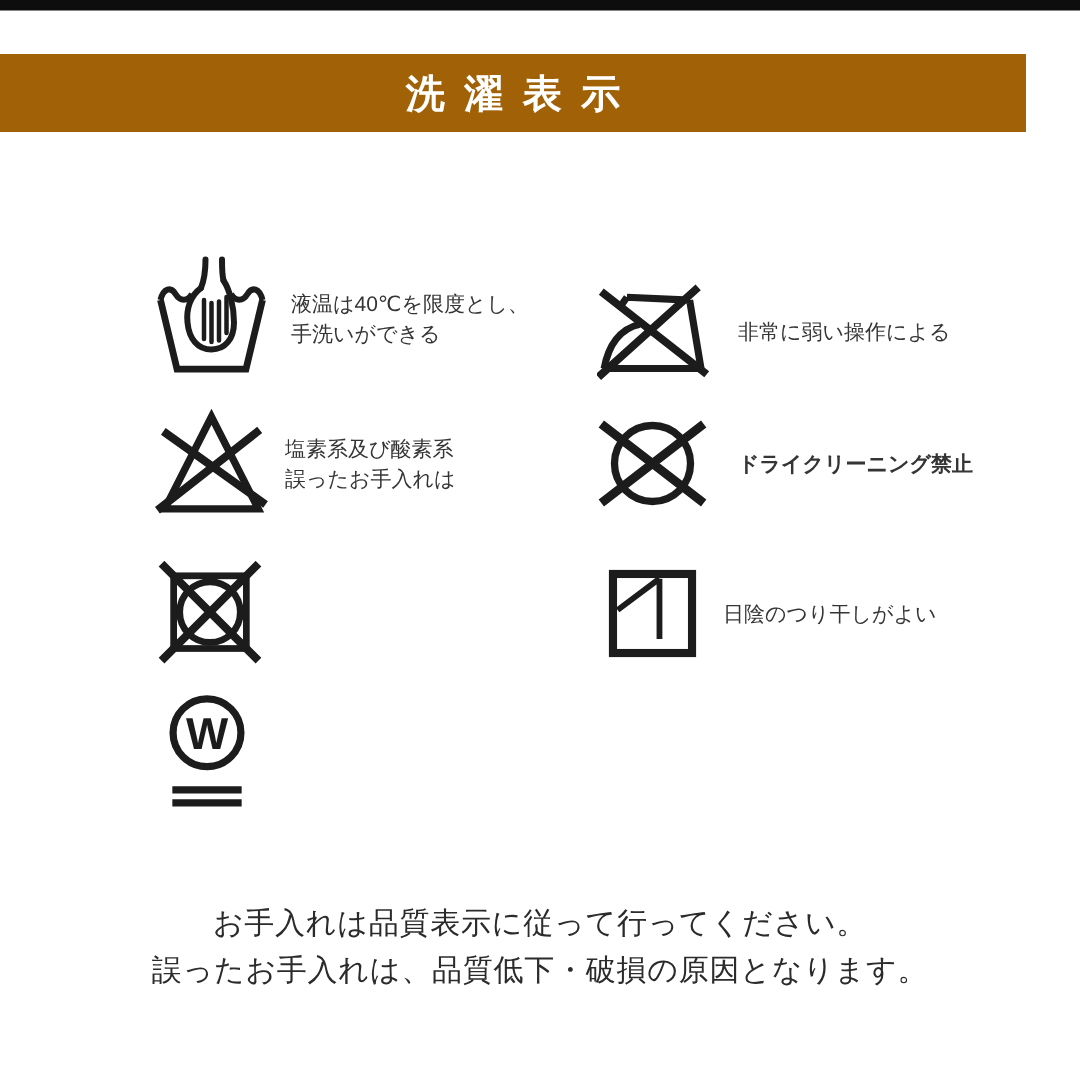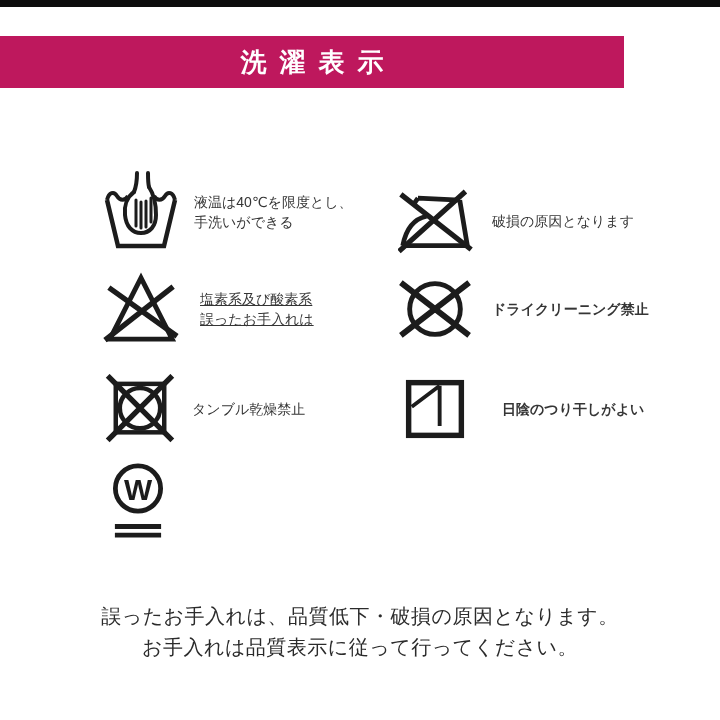--- a/index.html
+++ b/index.html
@@ -2,33 +2,33 @@
 <html lang="ja"><head>
 <meta charset="utf-8">
 <style>
   html,body{margin:0;padding:0;background:#ffffff;}
   #canvas{
     position:relative;width:720px;height:720px;background:#ffffff;overflow:hidden;
     font-family:"Liberation Sans","DejaVu Sans",sans-serif;
   }
   .top-strip{position:absolute;left:0;top:0;width:720px;height:7px;background:#0d0d0d;}
   .banner{
-    position:absolute;left:0;top:36px;width:624px;height:52px;background:#be185d;
+    position:absolute;left:0;top:36px;width:684px;height:52px;background:#a16207;
     display:flex;align-items:center;justify-content:center;
   }
   .banner-title{
     color:#ffffff;font-size:26px;font-weight:bold;
     letter-spacing:13px;text-indent:13px;white-space:nowrap;
   }
   .care-item{position:absolute;display:flex;align-items:center;}
   .care-item svg{flex:0 0 auto;display:block;}
   .ico{stroke:#1c1c1c;fill:none;}
   .care-label{color:#353535;font-size:14px;line-height:20px;white-space:nowrap;}
-  .gap10{margin-left:10px;} .gap12{margin-left:20px;text-decoration:underline;} .gap16{margin-left:16px;}
-  .gap18{margin-left:18px;} .gap27{margin-left:27px;} .gap36{margin-left:36px;font-weight:bold;}
+  .gap10{margin-left:10px;} .gap12{margin-left:10px;} .gap16{margin-left:16px;}
+  .gap18{margin-left:18px;} .gap27{margin-left:27px;} .gap36{margin-left:16px;}
   .w-letter{
     font-family:"Liberation Sans","DejaVu Sans",sans-serif;
     font-size:31px;font-weight:bold;fill:#1c1c1c;stroke:none;
   }
   .footer-note{
     position:absolute;left:0;top:601px;width:720px;text-align:center;
     font-family:"Liberation Serif","DejaVu Serif",serif;
     font-size:20px;line-height:31px;color:#2b2b2b;letter-spacing:0.5px;
   }
 </style>
@@ -69,41 +69,38 @@
       <div>誤ったお手入れは</div>
     </div>
   </div>
 
   <div class="care-item" style="left:104px;top:374px;height:70px;">
     <svg width="72" height="70" viewBox="0 0 80 78">
       <rect class="ico" stroke-width="5" x="13" y="11" width="54" height="54"></rect>
       <circle class="ico" stroke-width="5" cx="40" cy="38" r="22.5"></circle>
       <path class="ico" stroke-width="6" d="M4 2 L76 74 M76 2 L4 74"></path>
     </svg>
-    <div class="care-label gap16">
-      <div>タンブル乾燥禁止</div>
-    </div>
   </div>
 
   <div class="care-item" style="left:112px;top:462px;height:78px;">
     <svg width="52" height="77" viewBox="0 0 54 80">
       <circle class="ico" stroke-width="5" cx="27" cy="26.5" r="23.5"></circle>
       <text class="w-letter" x="27" y="38" text-anchor="middle">W</text>
       <path class="ico" stroke-width="5" d="M3 66 L51 66 M3 75 L51 75"></path>
     </svg>
   </div>
 
   <div class="care-item" style="left:398px;top:186px;height:70px;">
     <svg width="76" height="70" viewBox="0 0 80 72">
       <path class="ico" stroke-width="5" d="M21 12 L65 14 M21 12 L16 19 M65 14 L73 62 M5 62 L73 62"></path>
       <path class="ico" stroke-width="5" d="M5 62 C8 46 16 34 30 31"></path>
       <path class="ico" stroke-width="5.5" d="M3 8 L77 66 M71 5 L1 68"></path>
     </svg>
     <div class="care-label gap18">
-      <div>破損の原因となります</div>
+      <div>非常に弱い操作による</div>
     </div>
   </div>
 
   <div class="care-item" style="left:396px;top:274px;height:70px;font-weight:bold;">
     <svg width="78" height="70" viewBox="0 0 80 70">
       <circle class="ico" stroke-width="5" cx="40" cy="35" r="26"></circle>
       <path class="ico" stroke-width="6" d="M5 8 L75 62 M75 8 L5 62"></path>
     </svg>
     <div class="care-label gap18">
       <div>ドライクリーニング禁止</div>
@@ -114,17 +111,17 @@
     <svg width="62" height="62" viewBox="0 0 80 80">
       <rect class="ico" stroke-width="7" x="6" y="6" width="68" height="68"></rect>
       <path class="ico" stroke-width="5" d="M10 37 L46 10 M46 10 L46 62"></path>
     </svg>
     <div class="care-label gap36">
       <div>日陰のつり干しがよい</div>
     </div>
   </div>
 
   <div class="footer-note">
+    <div>お手入れは品質表示に従って行ってください。</div>
     <div>誤ったお手入れは、品質低下・破損の原因となります。</div>
-    <div>お手入れは品質表示に従って行ってください。</div>
   </div>
 
 </div>
 
 </body></html>

